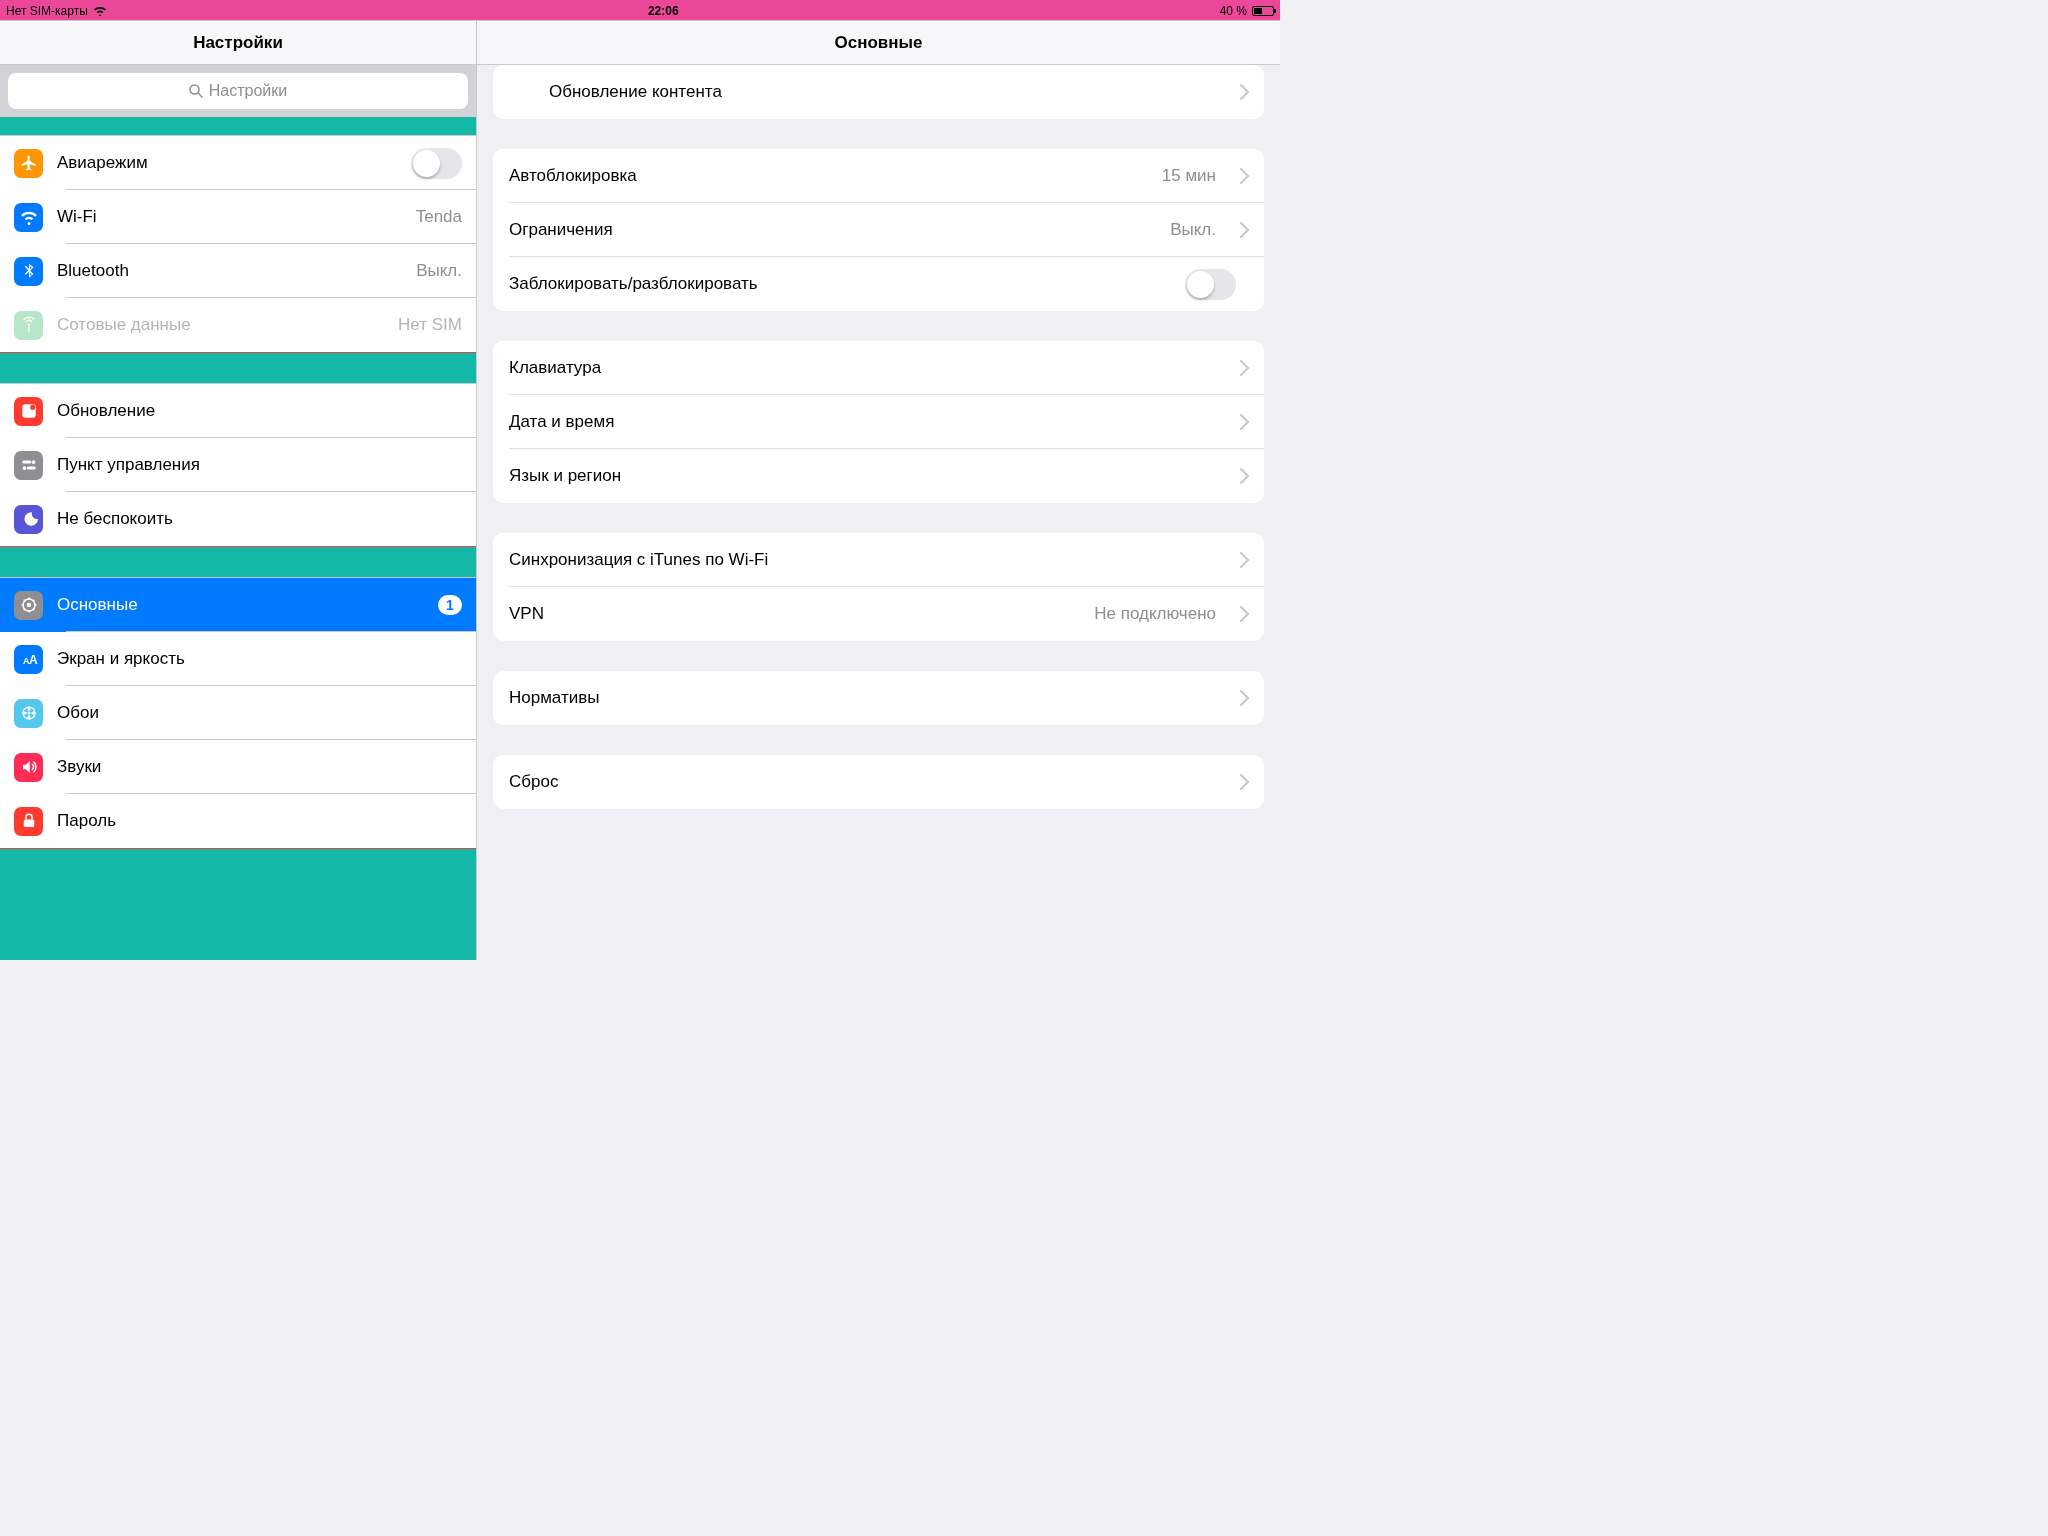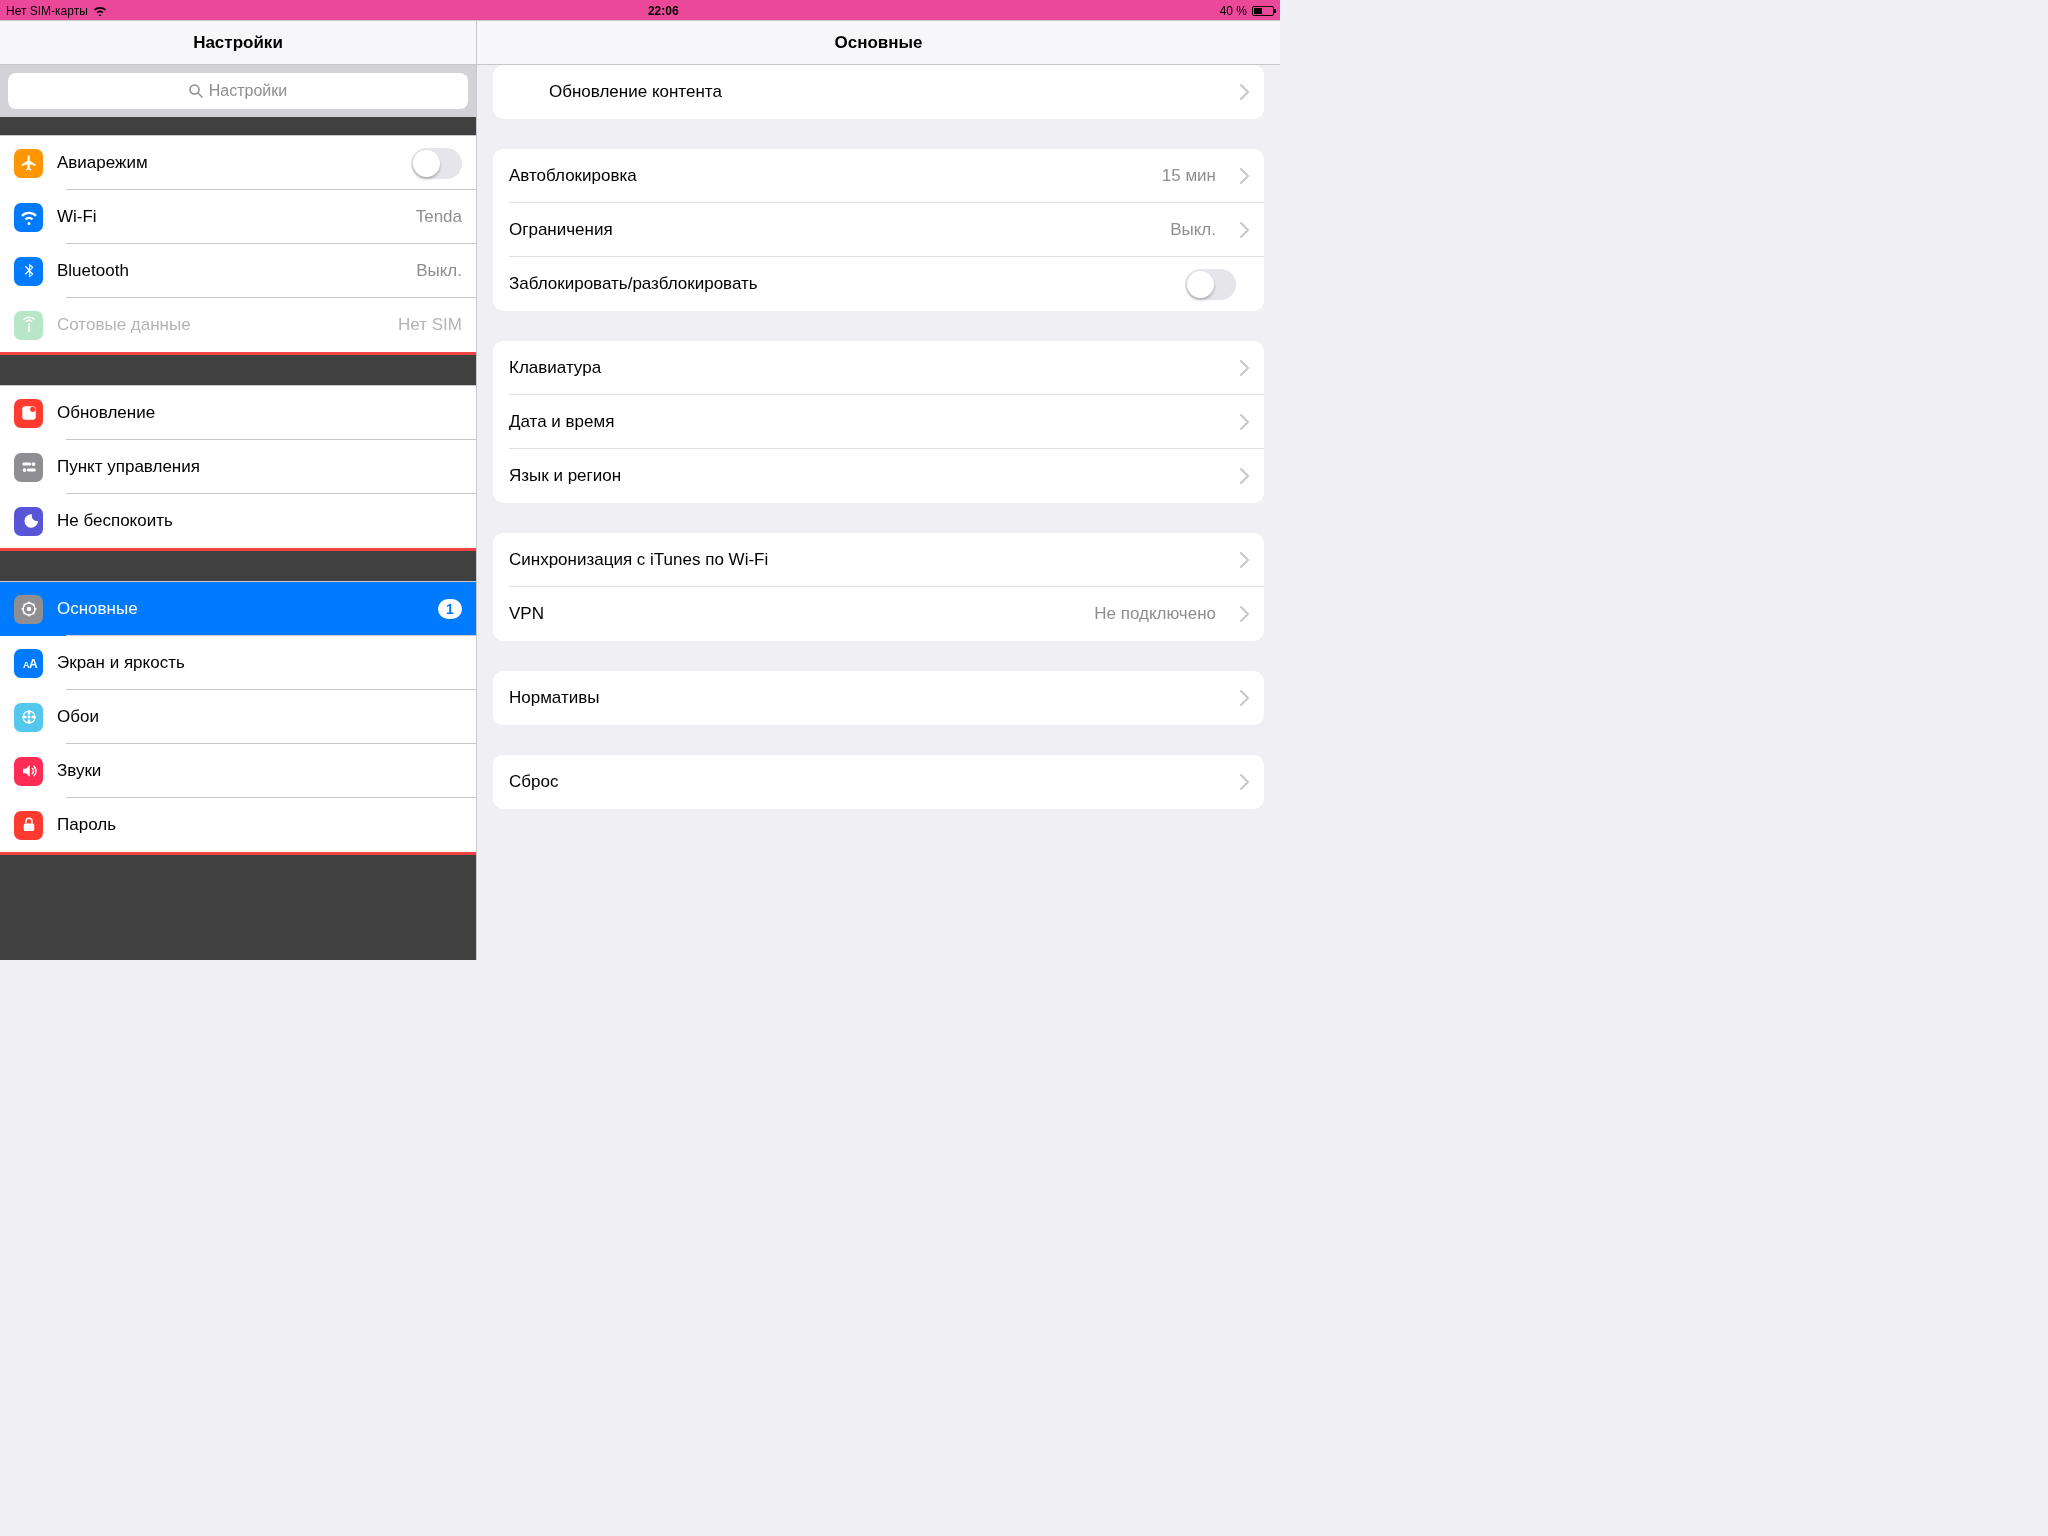--- a/index.html
+++ b/index.html
@@ -8,29 +8,29 @@
 
 .status-bar { height: 20px; padding: 1px 6px 0 6px; font-size: 12px; display: flex; align-items: center; justify-content: space-between; background: #ec4899; }
 .status-left, .status-right { display: flex; align-items: center; gap: 5px; }
 .status-center { font-weight: 600; }
 .battery { width: 22px; height: 10px; border:1px solid #000; border-radius:2px; position:relative; display:inline-block;}
 .battery::after{content:"";position:absolute;right:-3px;top:2px;width:2px;height:4px;background:#000;border-radius:0 1px 1px 0;}
 .battery i{position:absolute;left:1px;top:1px;bottom:1px;width:40%;background:#000;}
 
 
 .container{display:flex;height:940px;border-top:1px solid #c8c7cc;}
-.sidebar{width:477px;background:#404040;border-right:1px solid #c8c7cc;display:flex;flex-direction:column;}
+.sidebar{width:477px;background:#14b8a6;border-right:1px solid #c8c7cc;display:flex;flex-direction:column;}
 .content{flex:1;background:#efeff4;overflow:auto;}
 
 .nav-header{height:44px;background:#f7f7f9;border-bottom:1px solid #c8c7cc;display:flex;align-items:center;justify-content:center;font-size:17px;font-weight:600;}
 .search-wrap{background:#d2d2d7;padding:8px;}
 .search-field{background:#fff;border-radius:8px;height:36px;display:flex;align-items:center;justify-content:center;color:#8e8e93;font-size:16px;gap:6px;}
 
 .sidebar-scroll{flex:1;overflow:auto;}
-.group{margin-top:30px;background:#fff;border-top:1px solid #c8c7cc;border-bottom:3px solid #ef4444;}
+.group{margin-top:30px;background:#fff;border-top:1px solid #c8c7cc;border-bottom:1px solid #ef4444;}
 .group.first{margin-top:18px;}
 .row{height:54px;display:flex;align-items:center;padding-left:14px;position:relative;}
 .row .sep{position:absolute;left:66px;right:0;bottom:0;height:1px;background:#c8c7cc;}
 .row:last-child .sep{display:none;}
 .icon-box{width:29px;height:29px;border-radius:7px;display:flex;align-items:center;justify-content:center;margin-right:14px;color:#fff;font-size:16px;flex-shrink:0;}
 .row-label{font-size:17px;flex:1;}
 .row-value{font-size:17px;color:#8e8e93;margin-right:14px;}
 .toggle{width:51px;height:31px;border-radius:16px;background:#e5e5ea;position:relative;margin-right:14px;}
 .toggle .knob{width:27px;height:27px;border-radius:50%;background:#fff;position:absolute;top:2px;left:2px;box-shadow:0 2px 3px rgba(0,0,0,.25);}
 .row.selected{background:#007aff;color:#fff;}

